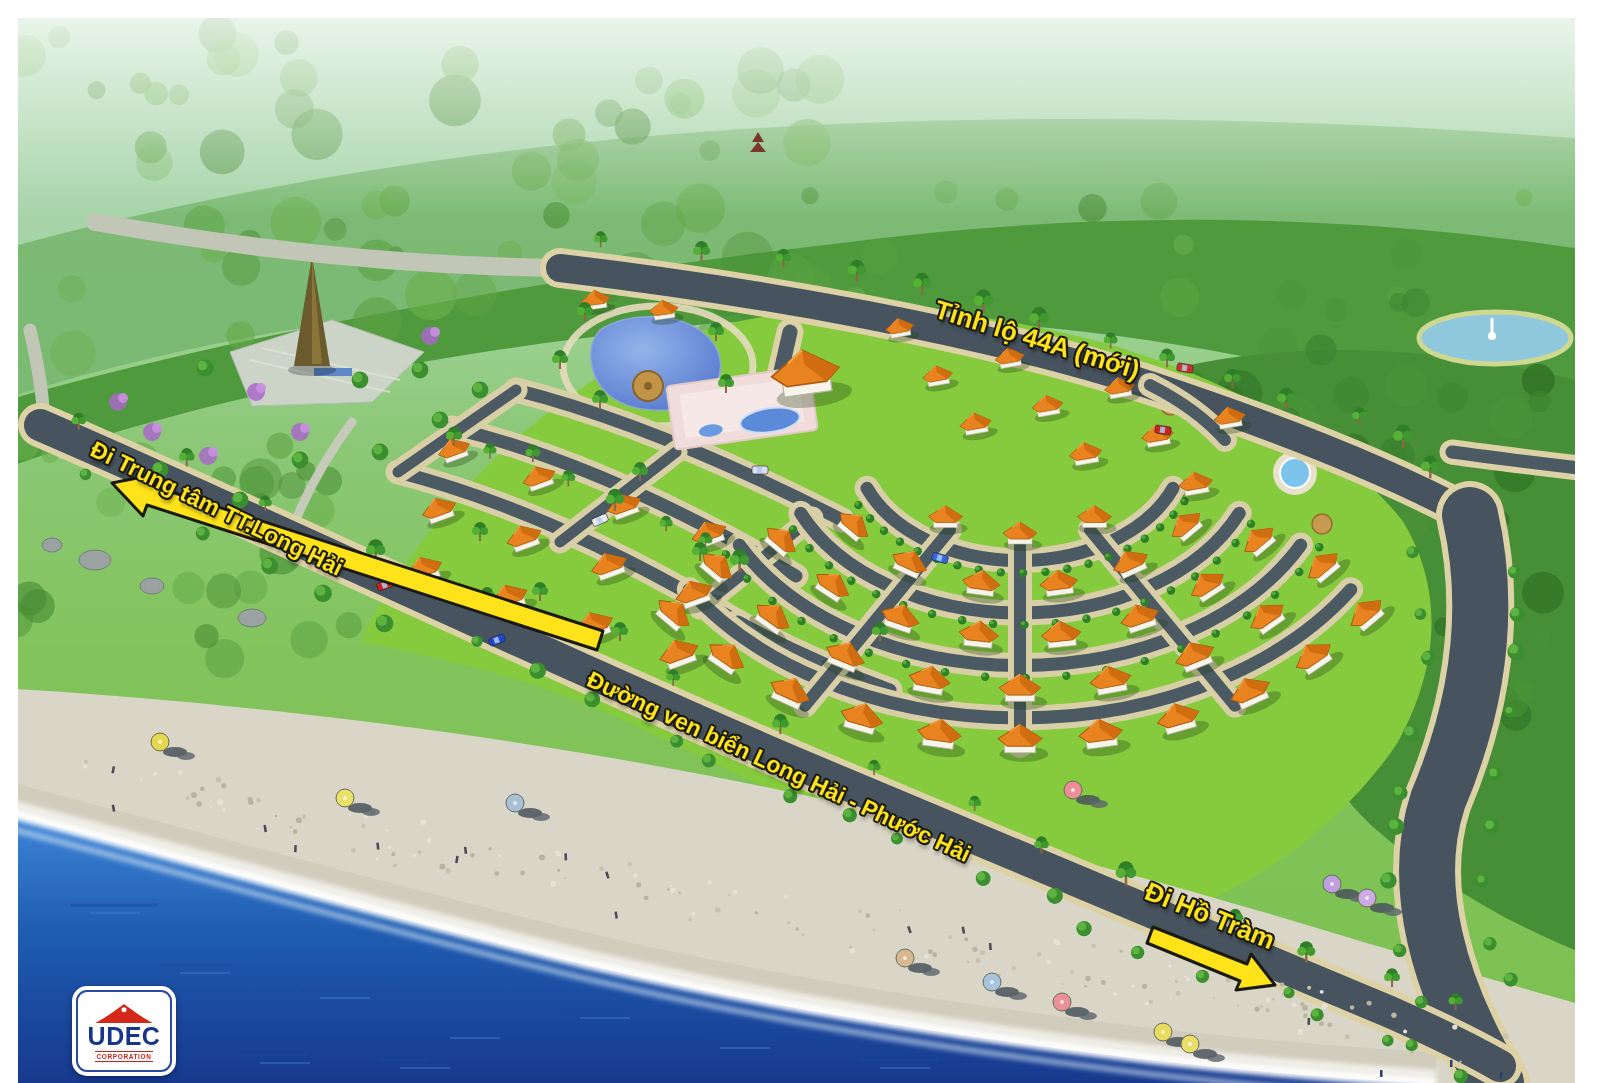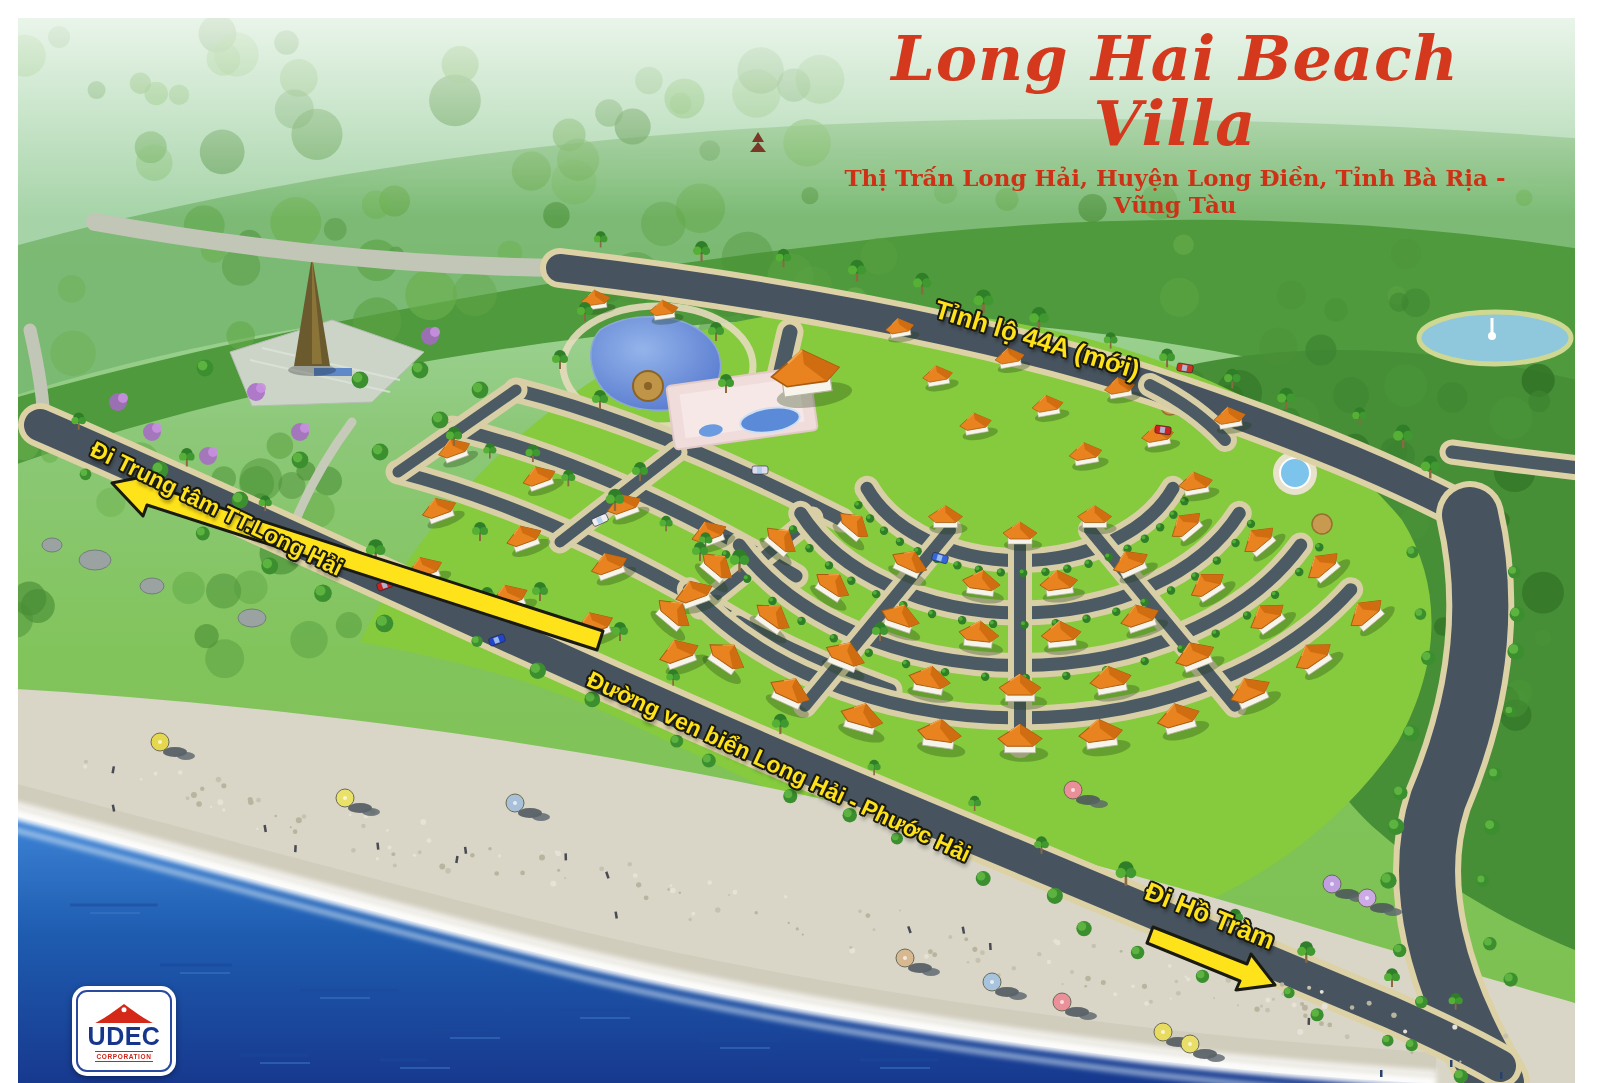--- a/index.html
+++ b/index.html
@@ -1664,24 +1664,20 @@
           <rect x="-8" y="-4" width="16" height="8" rx="2" fill="#ddddee" stroke="#223" stroke-width="0.6"></rect>
           <rect x="-3" y="-3" width="5" height="6" fill="#aaccee" opacity="0.85"></rect>
         </g>
       </g>
   <polygon points="752,142 764,142 758,132" fill="#7a3828"></polygon>
   <polygon points="750,152 766,152 758,142" fill="#7a3828"></polygon>
   <polygon id="arrowTown" points="603,631 153,486 157,474 112,483 143,516 147,505 597,650" fill="#ffe31a" stroke="#1a1a10" stroke-width="3" stroke-linejoin="round"></polygon>
   <polygon id="arrowHoTram" points="1147,943 1240,981 1236,990 1275,985 1251,954 1247,964 1153,927" fill="#ffe31a" stroke="#1a1a10" stroke-width="3" stroke-linejoin="round"></polygon>
 </svg>
 
-<div id="titleBox">
-  <div id="projTitle">Long Hai Beach Villa</div>
-  <div id="projSub">Thị Trấn Long Hải, Huyện Long Điền, Tỉnh Bà Rịa - Vũng Tàu</div>
-</div>
 
 <div class="lbl" id="lblHighway">Tỉnh lộ 44A (mới)</div>
 <div class="lbl" id="lblCoastal">Đường ven biển Long Hải - Phước Hải</div>
 <div class="lbl" id="lblTown">Đi Trung tâm TT.Long Hải</div>
 <div class="lbl" id="lblHoTram">Đi Hồ Tràm</div>
 
 <div id="footerBar">
   <div id="logoBox">
     <div id="logoInner">
       <svg id="logoRoof" viewBox="0 0 64 26">

